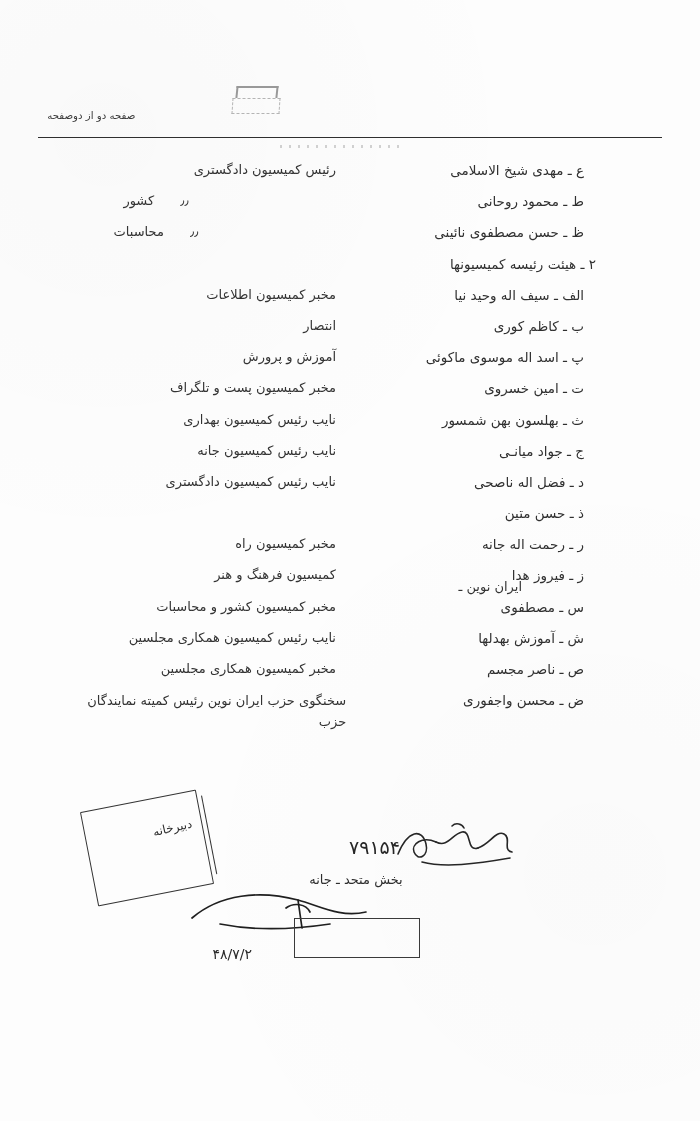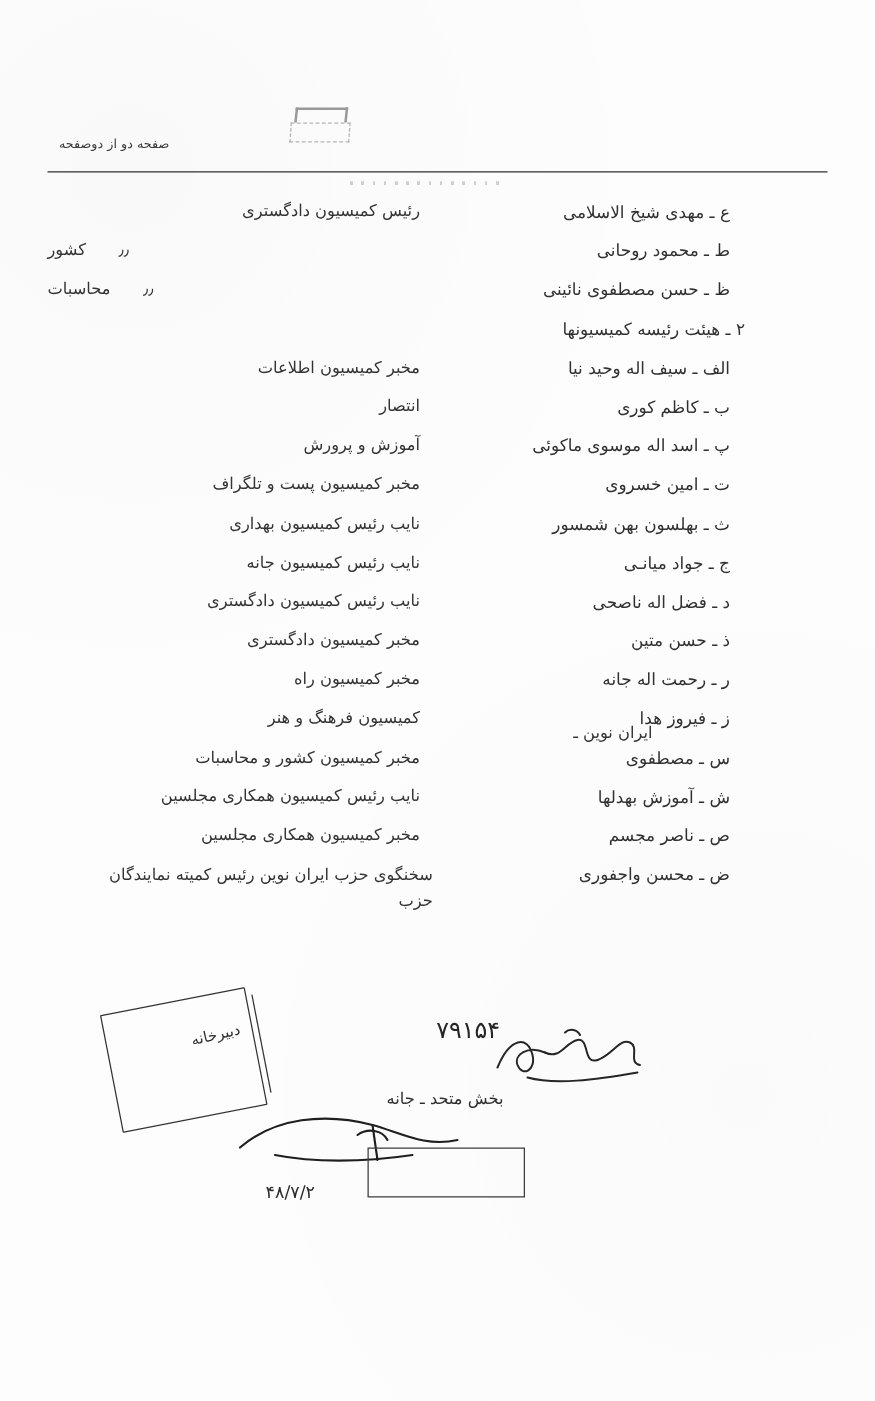--- a/index.html
+++ b/index.html
@@ -134,21 +134,21 @@
     letter-spacing: 1.2px;
   }
   .row.wide .col-role {
     white-space: normal;
     line-height: 21px;
     margin-left: 24px;
   }
   .ditto {
     display: inline-block;
     width: 100%;
-    text-align: left;
+    text-align: center;
     padding-right: 62px;
     box-sizing: border-box;
     letter-spacing: 8px;
   }
   .ditto .mark {
     display: inline-block;
     padding-left: 26px;
     font-size: 13px;
   }
 
@@ -161,21 +161,21 @@
     box-sizing: border-box;
     font-size: 13px;
     color: #333;
     text-align: right;
     letter-spacing: .2px;
   }
 
   
   .sig-number {
     position: absolute;
-    top: 813px;
+    top: 836px;
     right: 300px;
     font-size: 19px;
     letter-spacing: 2px;
     color: #262626;
     font-family: "DejaVu Sans", sans-serif;
   }
   .sig-script {
     position: absolute;
     top: 818px;
     right: 178px;
@@ -325,21 +325,20 @@
         <div class="col-role">نایب رئیس کمیسیون جانه</div>
       </div>
 
       <div class="row">
         <div class="col-name">د ـ فضل اله ناصحی</div>
         <div class="col-role">نایب رئیس کمیسیون دادگستری</div>
       </div>
 
       <div class="row">
         <div class="col-name">ذ ـ حسن متین</div>
-        <div class="col-role">مخبر کمیسیون دادگستری</div>
       </div>
 
       <div class="row">
         <div class="col-name">ر ـ رحمت اله جانه</div>
         <div class="col-role">مخبر کمیسیون راه</div>
       </div>
 
       <div class="row">
         <div class="col-name">ز ـ فیروز هدا</div>
         <div class="col-role">کمیسیون فرهنگ و هنر</div>

